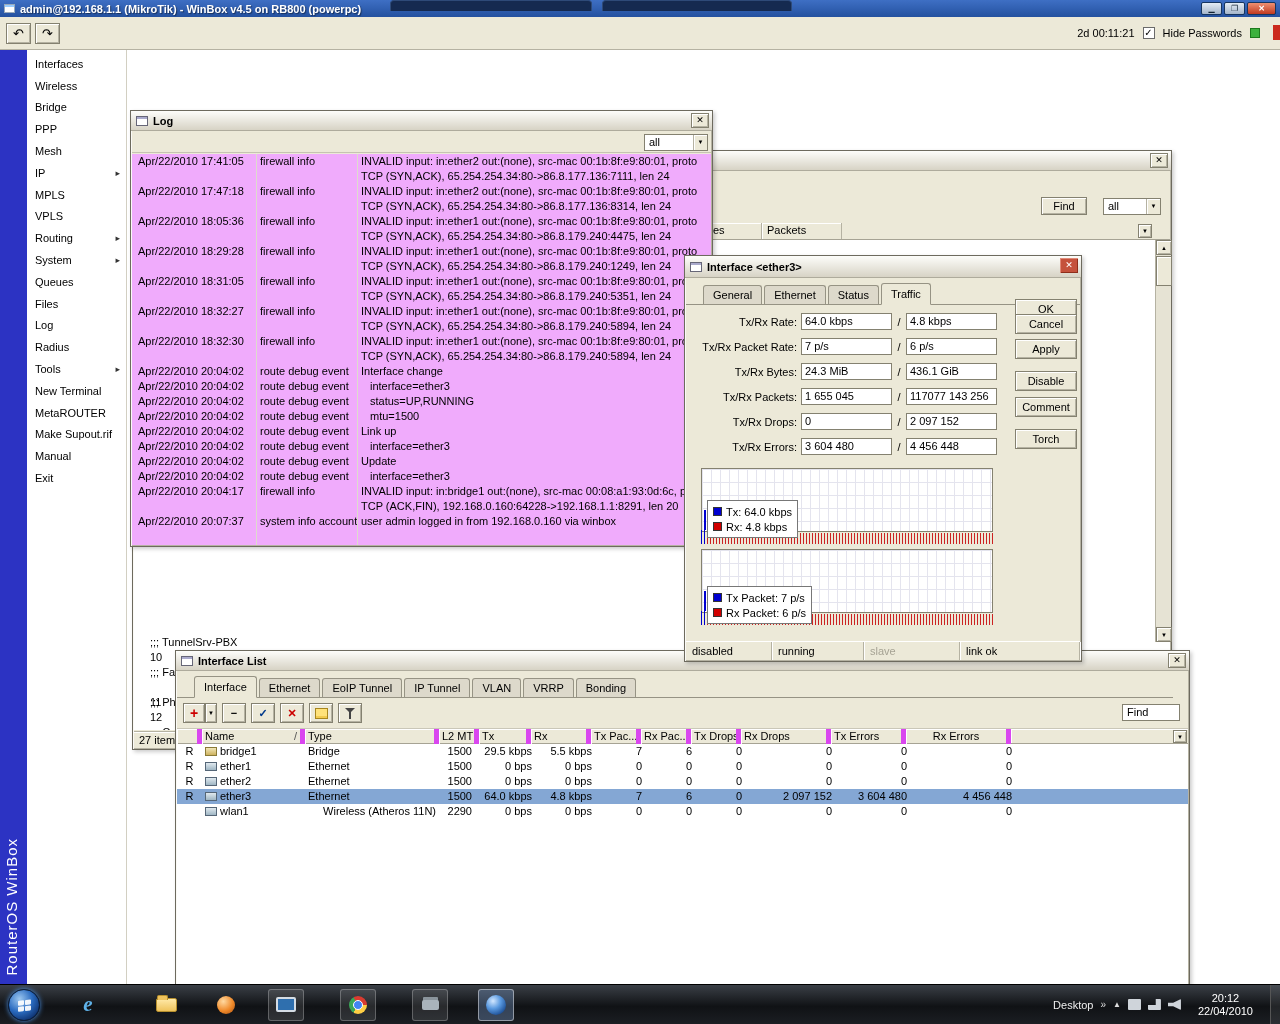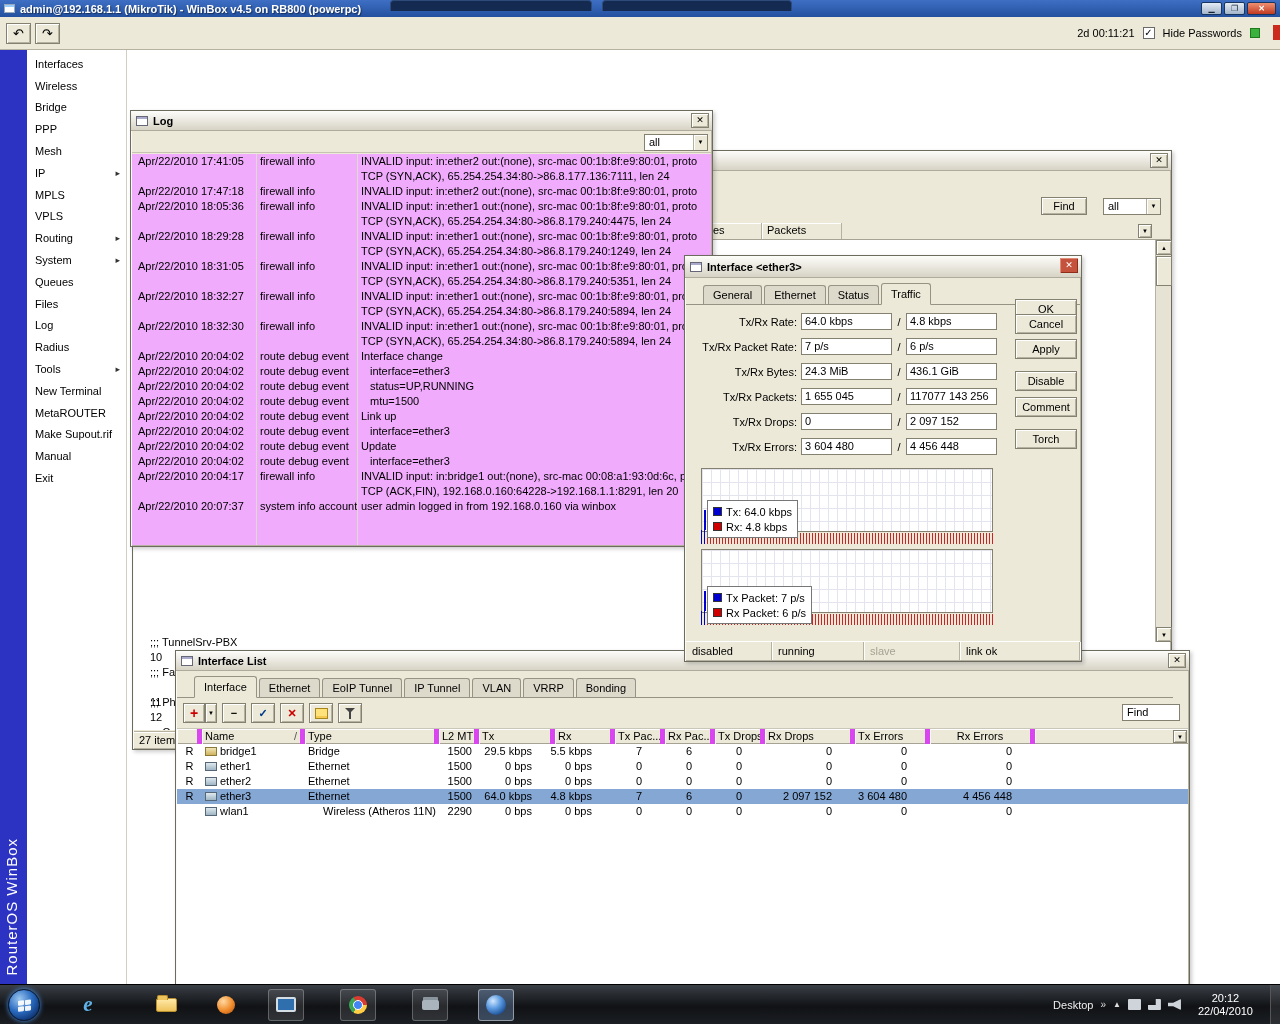--- a/index.html
+++ b/index.html
@@ -338,20 +338,25 @@
             <div class="l-topic"></div>
             <div class="l-msg">TCP (SYN,ACK), 65.254.254.34:80-&gt;86.8.177.136:7111, len 24</div>
           </div>
         </div>
         <div class="log-entry">
           <div class="log-line">
             <div class="l-time">Apr/22/2010 17:47:18</div>
             <div class="l-topic">firewall info</div>
             <div class="l-msg">INVALID input: in:ether2 out:(none), src-mac 00:1b:8f:e9:80:01, proto</div>
           </div>
+          <div class="log-line">
+            <div class="l-time"></div>
+            <div class="l-topic"></div>
+            <div class="l-msg">TCP (SYN,ACK), 65.254.254.34:80-&gt;86.8.177.136:8314, len 24</div>
+          </div>
         </div>
         <div class="log-entry">
           <div class="log-line">
             <div class="l-time">Apr/22/2010 18:05:36</div>
             <div class="l-topic">firewall info</div>
             <div class="l-msg">INVALID input: in:ether1 out:(none), src-mac 00:1b:8f:e9:80:01, proto</div>
           </div>
           <div class="log-line">
             <div class="l-time"></div>
             <div class="l-topic"></div>
@@ -513,21 +518,21 @@
       <div class="ib b3">
           <div class="funnel"></div>
         </div>
     </div>
     <div class="ifl-find">Find</div>
     <div class="ifl-header" id="ifl-header">
         <div class="hc" style="width: 25px;"></div>
         <div class="hc" style="width: 103px;">Name<span class="sort">/</span></div>
         <div class="hc" style="width: 134px;">Type</div>
         <div class="hc" style="width: 40px;">L2 MTU</div>
-        <div class="hc" style="width: 76px;">Tx</div>
+        <div class="hc" style="width: 52px;">Tx</div>
         <div class="hc" style="width: 60px;">Rx</div>
         <div class="hc" style="width: 50px;">Tx Pac...</div>
         <div class="hc" style="width: 50px;">Rx Pac...</div>
         <div class="hc" style="width: 50px;">Tx Drops</div>
         <div class="hc" style="width: 90px;">Rx Drops</div>
         <div class="hc" style="width: 75px;">Tx Errors</div>
         <div class="hc" style="width: 105px; text-align: center;">Rx Errors</div>
         <div class="hc-fill">
           <div class="col-btn b3">▼</div>
         </div>

